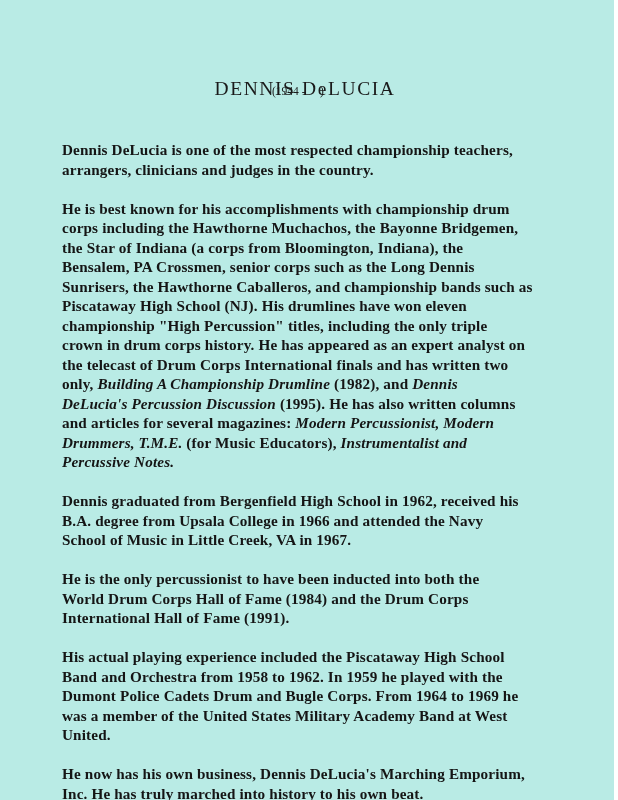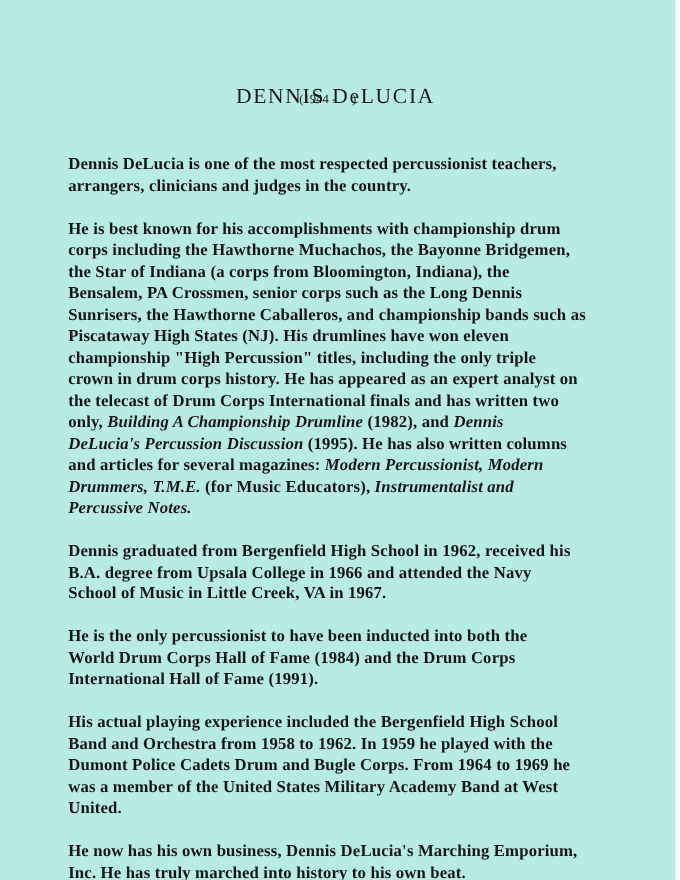--- a/index.html
+++ b/index.html
@@ -67,51 +67,51 @@
   </style>
 </head>
 <body>
 
 <div class="page">
   <h1 class="title">DENNIS DeLUCIA</h1>
   <div class="dates">(1944 -     )</div>
 
   <div class="body">
     <p class="para">
-        <span class="line"><span>Dennis DeLucia is one of the most respected percussionist teachers,</span></span>
+        <span class="line"><span>Dennis DeLucia is one of the most respected championship teachers,</span></span>
         <span class="line"><span>arrangers, clinicians and judges in the country.</span></span>
       </p>
     <p class="para">
         <span class="line"><span>He is best known for his accomplishments with championship drum</span></span>
         <span class="line"><span>corps including the Hawthorne Muchachos, the Bayonne Bridgemen,</span></span>
         <span class="line"><span>the Star of Indiana (a corps from Bloomington, Indiana), the</span></span>
         <span class="line"><span>Bensalem, PA Crossmen, senior corps such as the Long Dennis</span></span>
         <span class="line"><span>Sunrisers, the Hawthorne Caballeros, and championship bands such as</span></span>
-        <span class="line"><span>Piscataway High States (NJ). His drumlines have won eleven</span></span>
+        <span class="line"><span>Piscataway High School (NJ). His drumlines have won eleven</span></span>
         <span class="line"><span>championship "High Percussion" titles, including the only triple</span></span>
         <span class="line"><span>crown in drum corps history. He has appeared as an expert analyst on</span></span>
         <span class="line"><span>the telecast of Drum Corps International finals and has written two</span></span>
         <span class="line"><span>only, </span><span class="it">Building A Championship Drumline</span><span> (1982), and </span><span class="it">Dennis</span></span>
         <span class="line"><span class="it">DeLucia's Percussion Discussion</span><span> (1995). He has also written columns</span></span>
         <span class="line"><span>and articles for several magazines: </span><span class="it">Modern Percussionist, Modern</span></span>
         <span class="line"><span class="it">Drummers, T.M.E.</span><span> (for Music Educators), </span><span class="it">Instrumentalist and</span></span>
         <span class="line"><span class="it">Percussive Notes.</span></span>
       </p>
     <p class="para">
         <span class="line"><span>Dennis graduated from Bergenfield High School in 1962, received his</span></span>
         <span class="line"><span>B.A. degree from Upsala College in 1966 and attended the Navy</span></span>
         <span class="line"><span>School of Music in Little Creek, VA in 1967.</span></span>
       </p>
     <p class="para">
         <span class="line"><span>He is the only percussionist to have been inducted into both the</span></span>
         <span class="line"><span>World Drum Corps Hall of Fame (1984) and the Drum Corps</span></span>
         <span class="line"><span>International Hall of Fame (1991).</span></span>
       </p>
     <p class="para">
-        <span class="line"><span>His actual playing experience included the Bergenfield High School</span></span>
+        <span class="line"><span>His actual playing experience included the Piscataway High School</span></span>
         <span class="line"><span>Band and Orchestra from 1958 to 1962. In 1959 he played with the</span></span>
         <span class="line"><span>Dumont Police Cadets Drum and Bugle Corps. From 1964 to 1969 he</span></span>
         <span class="line"><span>was a member of the United States Military Academy Band at West</span></span>
         <span class="line"><span>United.</span></span>
       </p>
     <p class="para">
         <span class="line"><span>He now has his own business, Dennis DeLucia's Marching Emporium,</span></span>
         <span class="line"><span>Inc. He has truly marched into history to his own beat.</span></span>
       </p>
   </div>

